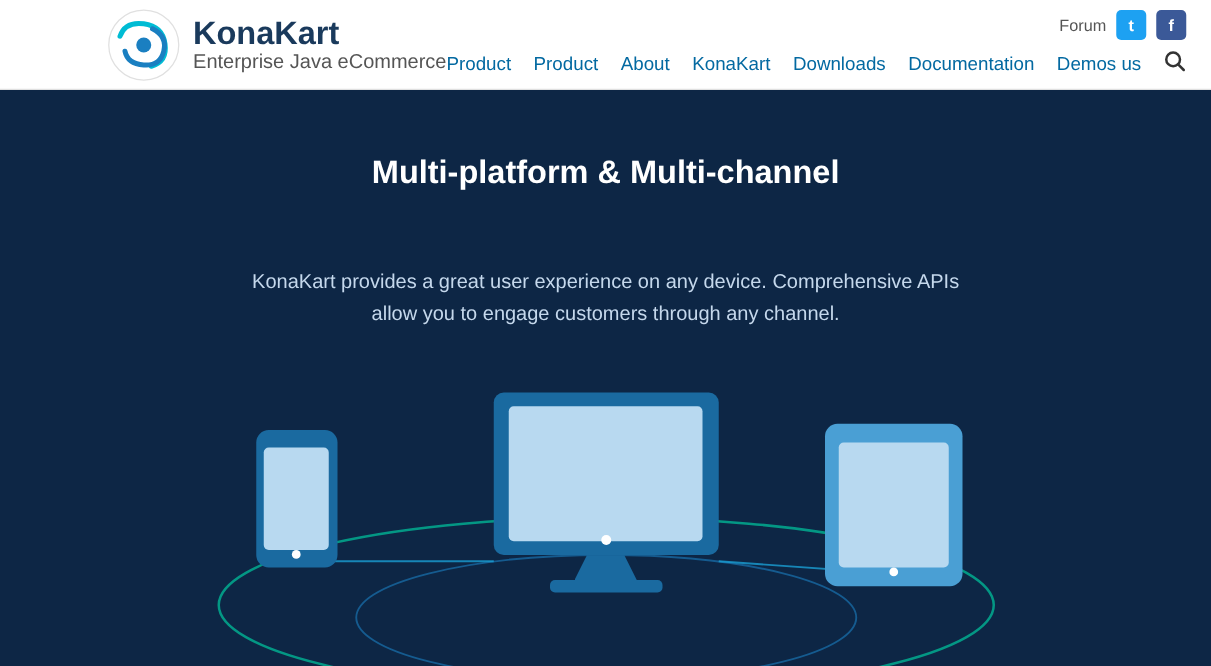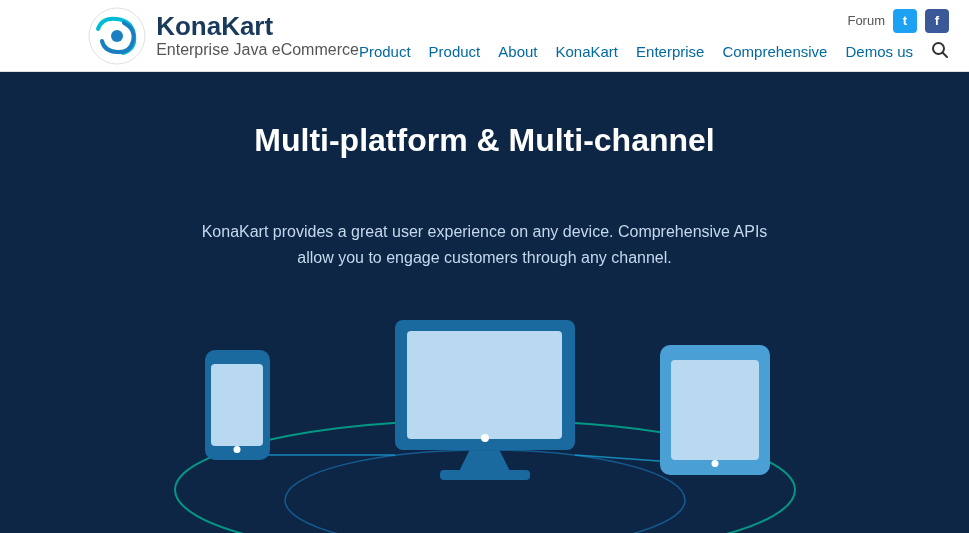--- a/index.html
+++ b/index.html
@@ -107,21 +107,21 @@
       display: flex;
       flex-direction: column;
       align-items: center;
       position: relative;
       overflow: hidden;
       padding-top: 50px;
     }
 
     .hero-title {
       color: #fff;
-      font-size: 32px;
+      font-size: 26px;
       font-weight: 600;
       text-align: center;
       margin-bottom: 20px;
       z-index: 2;
     }
 
     .hero-subtitle {
       color: #c5d8ec;
       font-size: 16px;
       text-align: center;
@@ -301,22 +301,22 @@
     <div class="top-bar">
       <a class="forum-link">Forum</a>
       <span class="social-icon twitter-icon">t</span>
       <span class="social-icon facebook-icon">f</span>
     </div>
     <nav class="nav-menu">
       <a class="nav-item">Product</a>
       <a class="nav-item">Product</a>
       <a class="nav-item">About</a>
       <a class="nav-item">KonaKart</a>
-      <a class="nav-item">Enterprise</a>
-      <a class="nav-item">Comprehensive</a>
+      <a class="nav-item">Downloads</a>
+      <a class="nav-item">Documentation</a>
       <a class="nav-item">Demos us</a>
       <button class="search-icon-btn">
         <svg width="18" height="18" viewBox="0 0 18 18" fill="none" xmlns="http://www.w3.org/2000/svg">
           <circle cx="7.5" cy="7.5" r="5.5" stroke="#333" stroke-width="2"></circle>
           <line x1="11.5" y1="11.5" x2="16" y2="16" stroke="#333" stroke-width="2" stroke-linecap="round"></line>
         </svg>
       </button>
     </nav>
   </div>
 </header>

